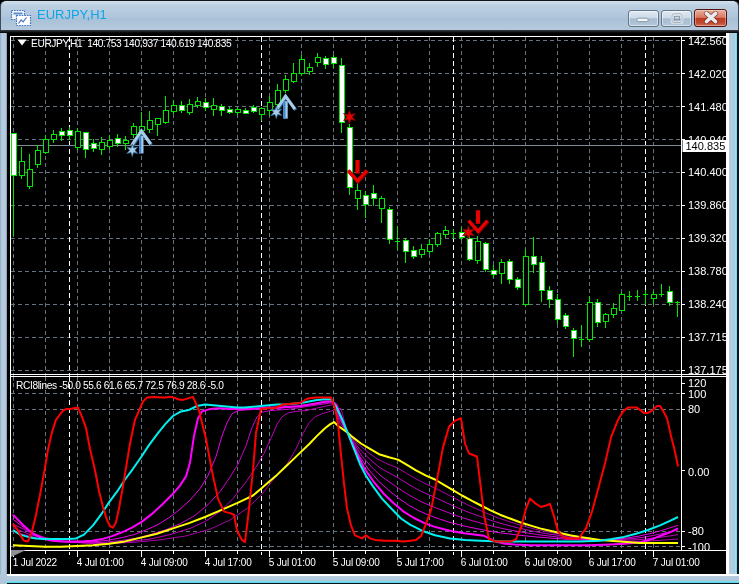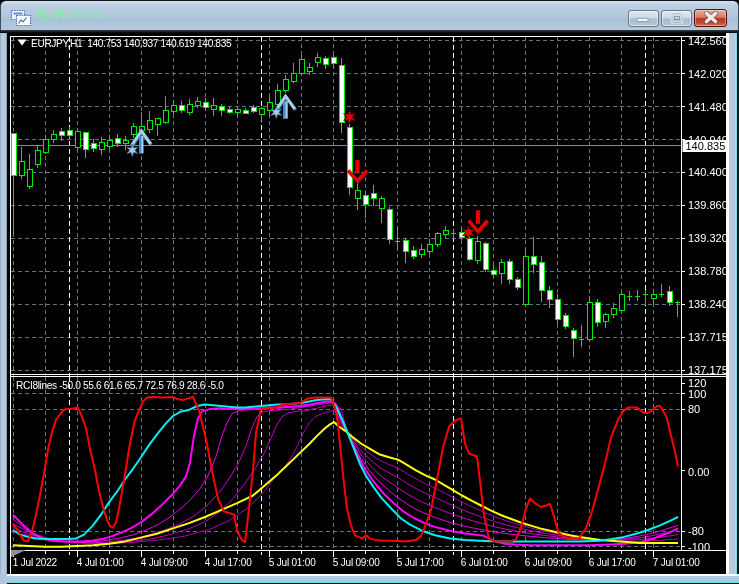--- a/index.html
+++ b/index.html
@@ -1,18 +1,18 @@
 <!DOCTYPE html>
 <html><head><meta charset="utf-8"><style>
 html,body{margin:0;padding:0;background:#000;}
 *{box-sizing:border-box;}
 #win{position:relative;width:739px;height:584px;background:#000;overflow:hidden;font-family:"Liberation Sans",sans-serif;}
 #tbar{position:absolute;left:0;top:0;width:739px;height:31px;background:linear-gradient(#d4e0ec 0%,#bdd0e2 14%,#b2c8dd 45%,#a9c1d8 60%,#b6cade 100%);border-radius:6px 6px 0 0;border-top:1px solid #11151a;border-left:1px solid #3c4c5c;border-right:1px solid #3c4c5c;}
 #tshadow{position:absolute;left:0;top:30px;width:739px;height:3px;background:linear-gradient(#3a3f45,#000);}
-#ttl{position:absolute;left:37px;top:7px;font-size:13px;color:#86efac;}
+#ttl{position:absolute;left:37px;top:7px;font-size:13px;color:#0ea5e9;}
 .wbtn{position:absolute;top:10px;height:17px;border-radius:3px;}
 #bmin{left:628px;width:31px;background:linear-gradient(#dfe9f3 0%,#ccd9e7 46%,#a7bcd1 52%,#b3c7da 100%);border:1px solid #64778a;box-shadow:inset 0 0 0 1px rgba(255,255,255,.5);}
 #bmax{left:661px;width:31px;background:linear-gradient(#dfe9f3 0%,#ccd9e7 46%,#a7bcd1 52%,#b3c7da 100%);border:1px solid #64778a;box-shadow:inset 0 0 0 1px rgba(255,255,255,.5);}
 #bcls{left:694px;width:33px;top:9px;height:18px;background:linear-gradient(#e8af9d 0%,#d87a62 46%,#bb3c22 52%,#c04830 80%,#d4745e 100%);border:1px solid #55120c;box-shadow:inset 0 0 0 1px rgba(255,255,255,.35);}
 .eb{position:absolute;}
 #ebl{left:0;top:31px;width:7px;height:545px;background:linear-gradient(90deg,#93abc2 0%,#b9cee2 30%,#b0c7dc 85%,#6f8396 100%);}
 #ebr{left:726px;top:31px;width:13px;height:545px;background:linear-gradient(90deg,#fff 0%,#fff 22%,#b6cbdf 24%,#b2c8dd 66%,#8fe9f7 72%,#63d9ec 84%,#0c1218 88%);}
 #ebb{left:0;top:574px;width:739px;height:10px;background:linear-gradient(#fff 0%,#fff 20%,#b6cbdf 23%,#b0c7db 66%,#7de2f2 73%,#5cd6e9 86%,#0c1218 90%);}
 #ebbl{left:0;top:574px;width:7px;height:10px;background:#b0c7db;}
 </style></head><body>

